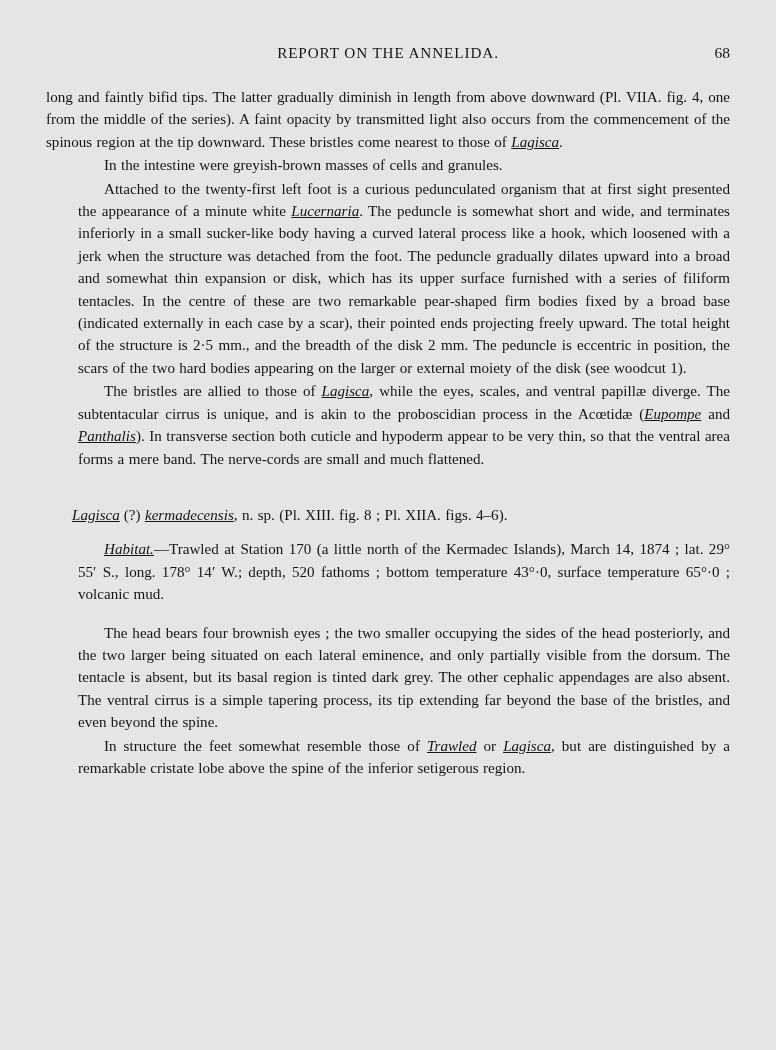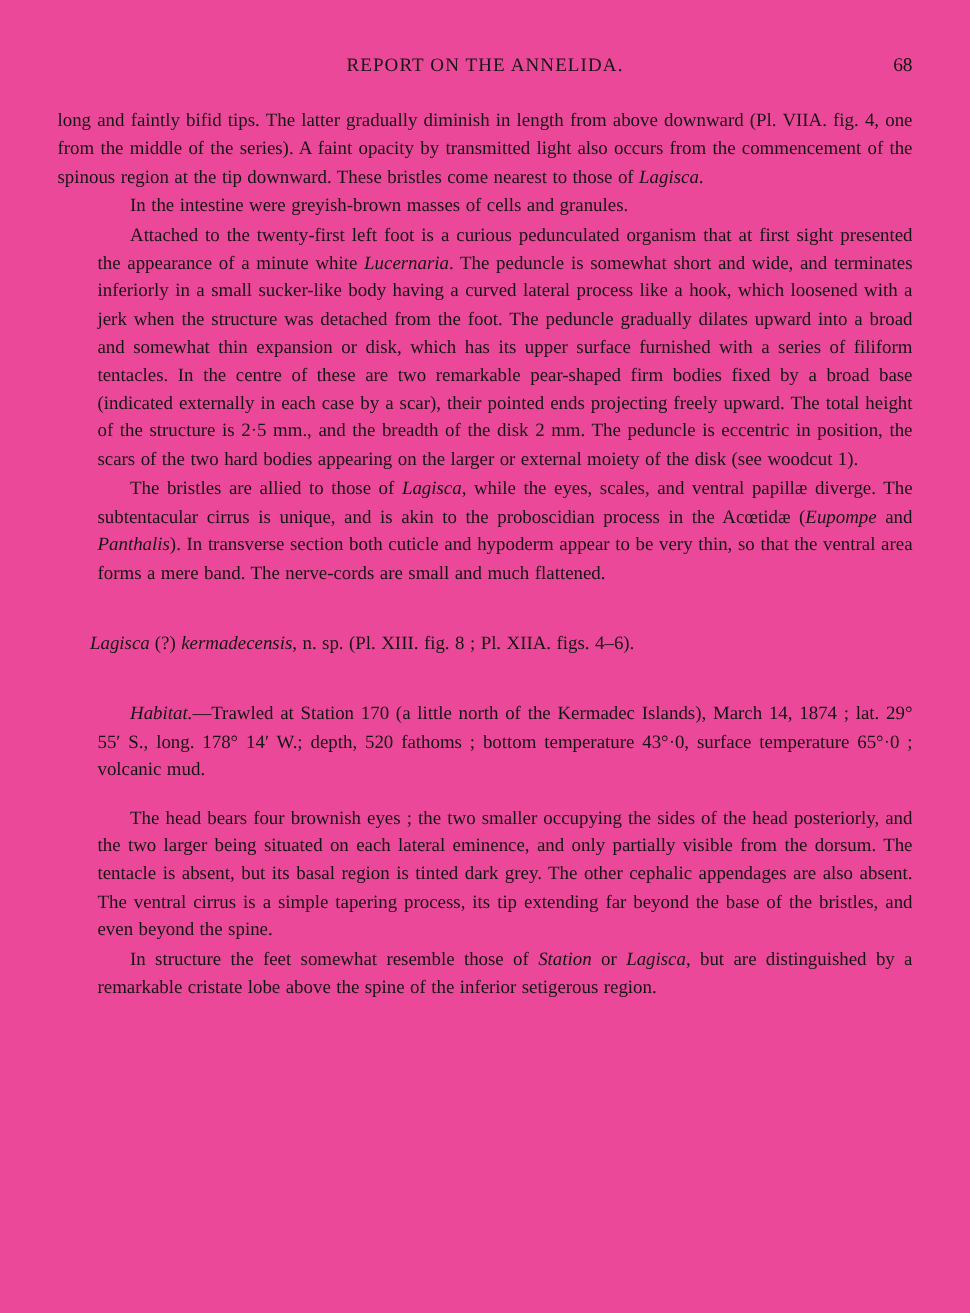--- a/index.html
+++ b/index.html
@@ -13,21 +13,21 @@
     font-family: "Liberation Serif", serif;
     color: #151515;
     position: relative;
     overflow: hidden;
   }
   .page {
     position: absolute;
     left: 0; top: 0;
     width: 776px;
     height: 1050px;
-    background: #ec4899;
+    background: #e5e5e5;
   }
   .header {
     position: absolute;
     left: 0;
     top: 44px;
     width: 776px;
     height: 24px;
   }
   .running-title {
     position: absolute;
@@ -63,28 +63,28 @@
   }
   p.indent {
     text-indent: 26px;
     margin-left: 32px;
   }
   p.noindent {
     text-indent: 0;
   }
   .species-head {
     margin-top: 34px;
-    margin-bottom: 34px;
+    margin-bottom: 12px;
     text-indent: 26px;
     font-size: 15.1px;
   }
   .habitat-block { margin-top: 4px; }
   .para-gap { margin-top: 1px; }
   .blockgap { height: 16px; }
-  i { font-style: italic; }
+  i { font-style: italic; text-decoration: underline; }
 </style>
 </head>
 <body>
 
 <div class="page">
 
   <div class="header">
     <div class="running-title">Report on the Annelida.</div>
     <div class="folio">68</div>
   </div>
@@ -106,16 +106,16 @@
 
     <p class="indent habitat-block">
       <i>Habitat.</i><span>—</span><span>Trawled at Station 170 (a little north of the Kermadec Islands), March 14, 1874 ; lat. 29° 55′ S., long. 178° 14′ W.; depth, 520 fathoms ; bottom temperature 43°·0, surface temperature 65°·0 ; volcanic mud.</span>
     </p>
 
 
     <div class="blockgap"></div>
 
     <p class="indent">The head bears four brownish eyes ; the two smaller occupying the sides of the head posteriorly, and the two larger being situated on each lateral eminence, and only partially visible from the dorsum. The tentacle is absent, but its basal region is tinted dark grey. The other cephalic appendages are also absent. The ventral cirrus is a simple tapering process, its tip extending far beyond the base of the bristles, and even beyond the spine.</p>
 
-    <p class="indent para-gap"><span>In structure the feet somewhat resemble those of <i>Station</i> or <i>Lagisca</i>, but are distinguished by a remarkable cristate lobe above the spine of the inferior setigerous region.</span></p>
+    <p class="indent para-gap"><span>In structure the feet somewhat resemble those of <i>Trawled</i> or <i>Lagisca</i>, but are distinguished by a remarkable cristate lobe above the spine of the inferior setigerous region.</span></p>
 
   </div>
 </div>
 
 </body></html>

